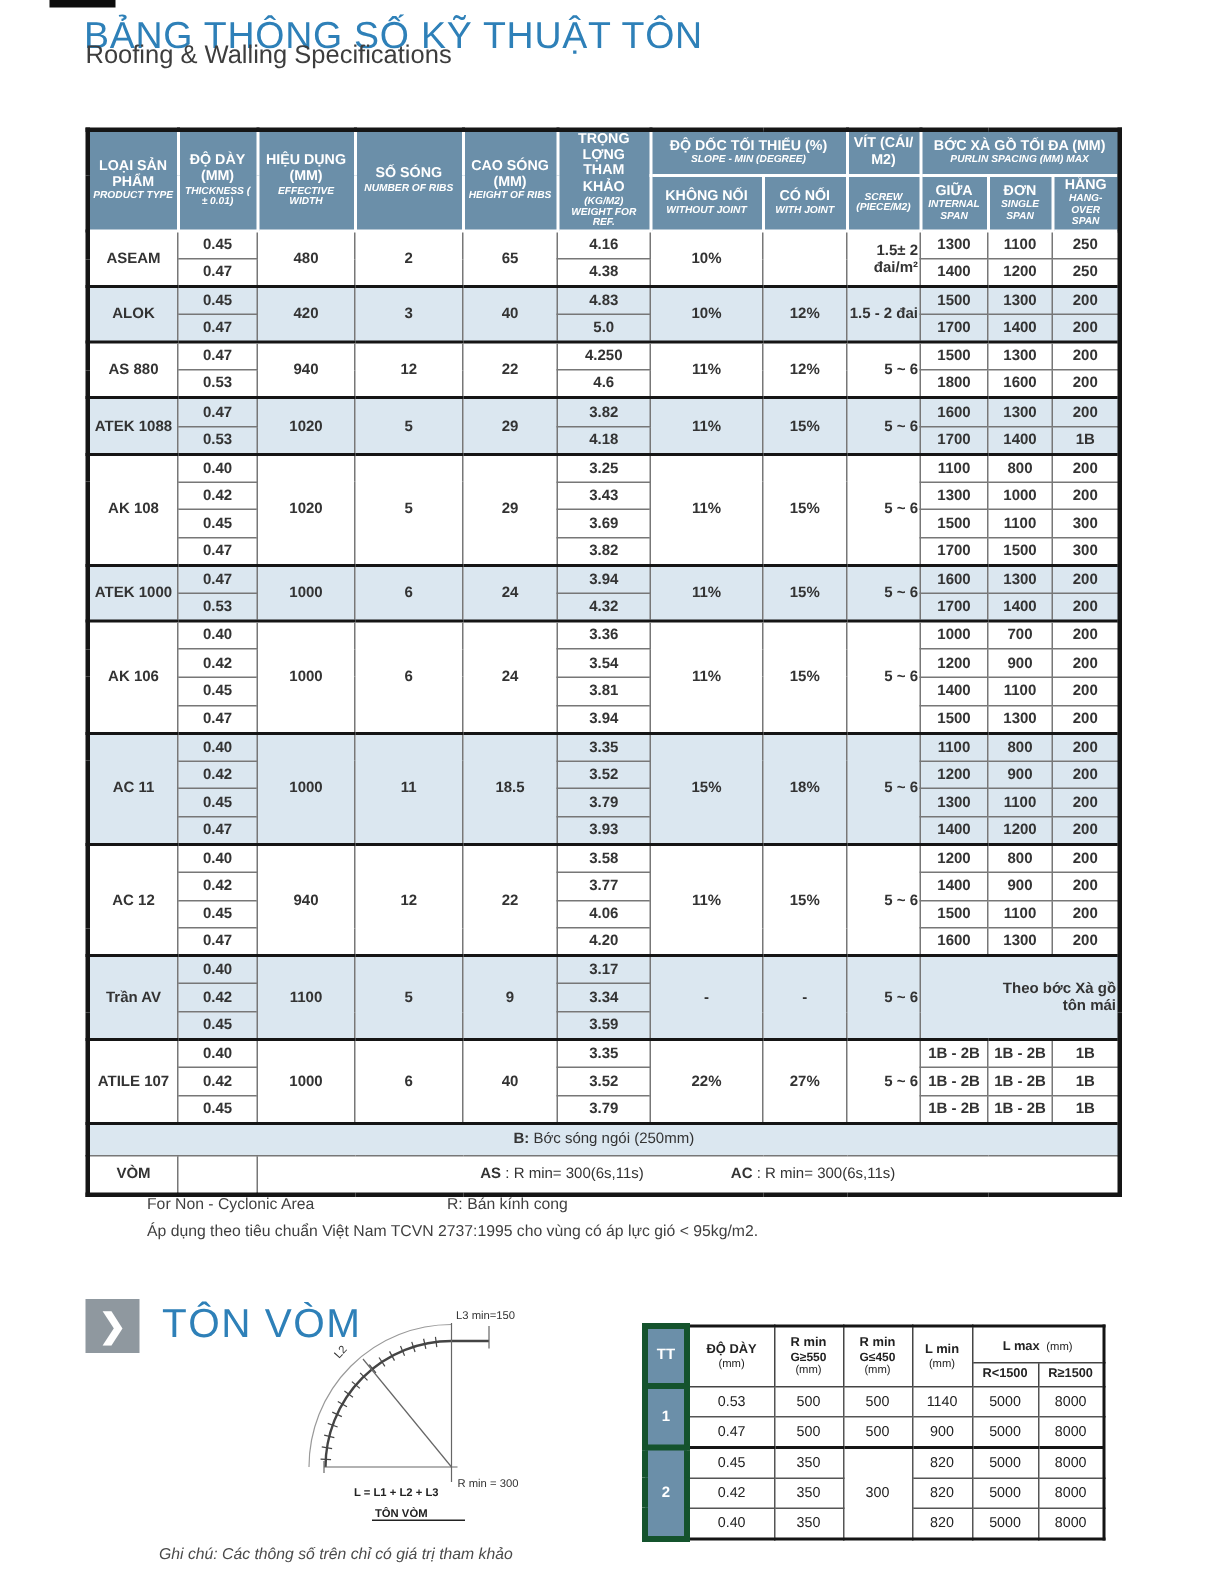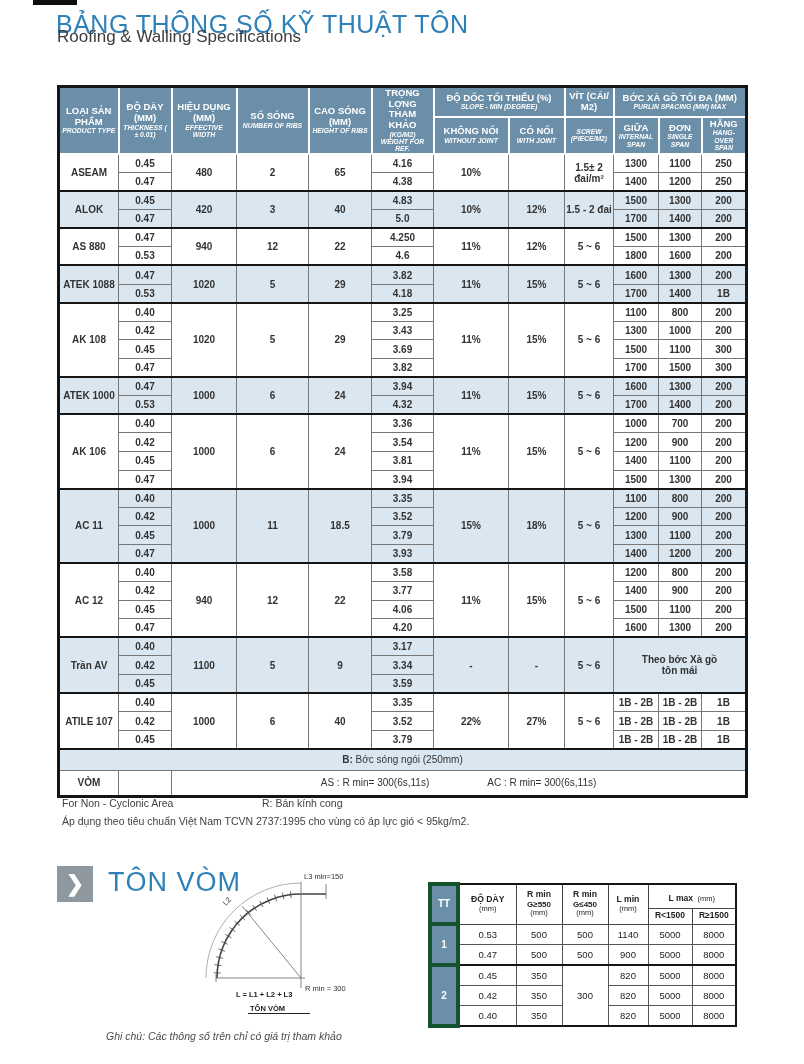--- a/index.html
+++ b/index.html
@@ -24,30 +24,30 @@
   .hr2 th{height:28px;}
   .th-vn{font-weight:bold;font-size:9.5px;line-height:1.12;}
   .th-en{font-style:italic;font-weight:bold;font-size:6.8px;line-height:1.1;white-space:pre-line;}
   .main-table td{
     border:1px solid #777;font-size:10px;font-weight:bold;color:#333;
     text-align:center;vertical-align:middle;padding:0 1px;line-height:1.1;
   }
   .main-table tbody tr{height:18.6px;}
   tr.gstart td{border-top:2.5px solid #151515;}
   tr.shaded td{background:#dbe7f0;}
-  td.pre{white-space:pre-line;}
+  td.pre{white-space:pre-line;text-align:right;}
   td.pname{font-size:10px;}
   tr.brow td{background:#dbe7f0;border-top:2.5px solid #151515;height:20px;font-weight:normal;}
   tr.brow b{font-weight:bold;}
   tr.vrow td{height:24px;}
   .vomline{display:flex;justify-content:center;gap:58px;font-weight:normal;}
-  .vomline b{font-weight:normal;}
+  .vomline b{font-weight:bold;}
 
   
-  .note{font-size:10.5px;color:#3f3f3f;}
+  .note{font-size:10.5px;color:#3f3f3f;margin-left:36px;}
   #note-noncyc{left:62px;top:797px;}
   #note-radius{left:262px;top:797px;}
   #note-standard{left:62px;top:815px;}
 
   
   #sec-icon{left:57px;top:866px;width:36px;height:36px;background:#8f989f;
     color:#fff;display:flex;align-items:center;justify-content:center;
     font-size:22px;font-weight:bold;}
   #sec-title{left:108px;top:867px;font-size:27px;color:#2e80b8;letter-spacing:1px;}
   #arc-svg{left:198px;top:866px;}

